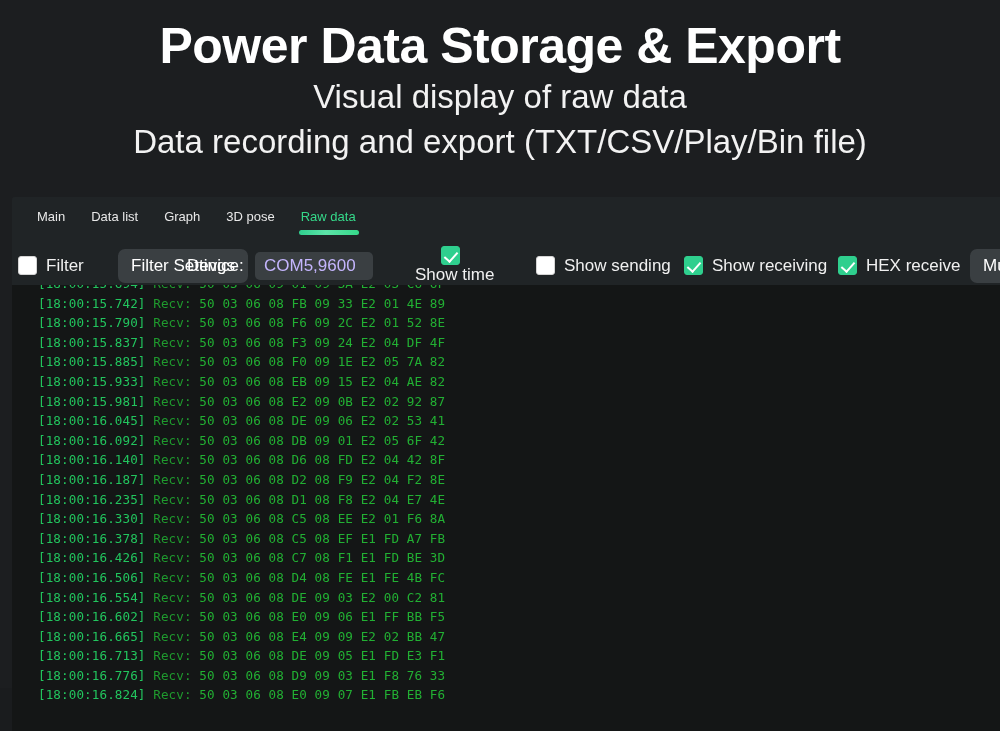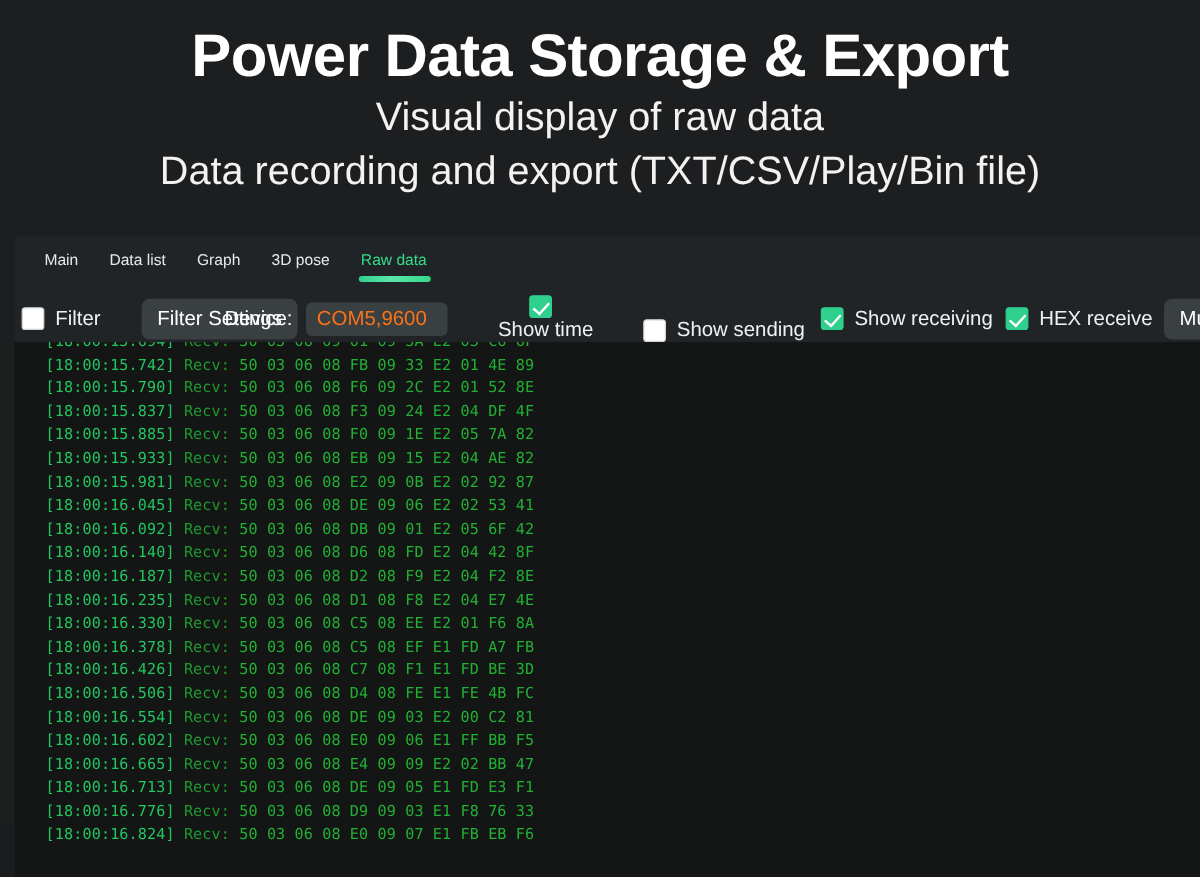--- a/index.html
+++ b/index.html
@@ -147,21 +147,21 @@
   }
   .tb-text {
     font-size: 17px;
     color: #ffffff;
     white-space: nowrap;
   }
   .tb-field {
     background: #3a3f42;
     border: none;
     border-radius: 5px;
-    color: #f97316;
+    color: #c4b5fd;
     font-size: 17px;
     padding: 5px 9px;
     font-family: "Liberation Sans", sans-serif;
     width: 118px;
     height: 28px;
     outline: none;
   }
 
   
   #log-pane {
@@ -238,21 +238,21 @@
 
       <div class="tb-item" style="left:243px;">
         <input class="tb-field" type="text" value="COM5,9600" style="">
       </div>
 
       <div class="tb-item" style="left:403px;flex-direction:column;">
         <span class="cb on"></span>
         <span class="cb-label">Show time</span>
       </div>
 
-      <div class="tb-item" style="left:524px;align-items:flex-end;">
+      <div class="tb-item" style="left:524px;">
         <span class="cb off"></span>
         <span class="cb-label">Show sending</span>
       </div>
 
       <div class="tb-item" style="left:672px;">
         <span class="cb on"></span>
         <span class="cb-label">Show receiving</span>
       </div>
 
       <div class="tb-item" style="left:826px;">

